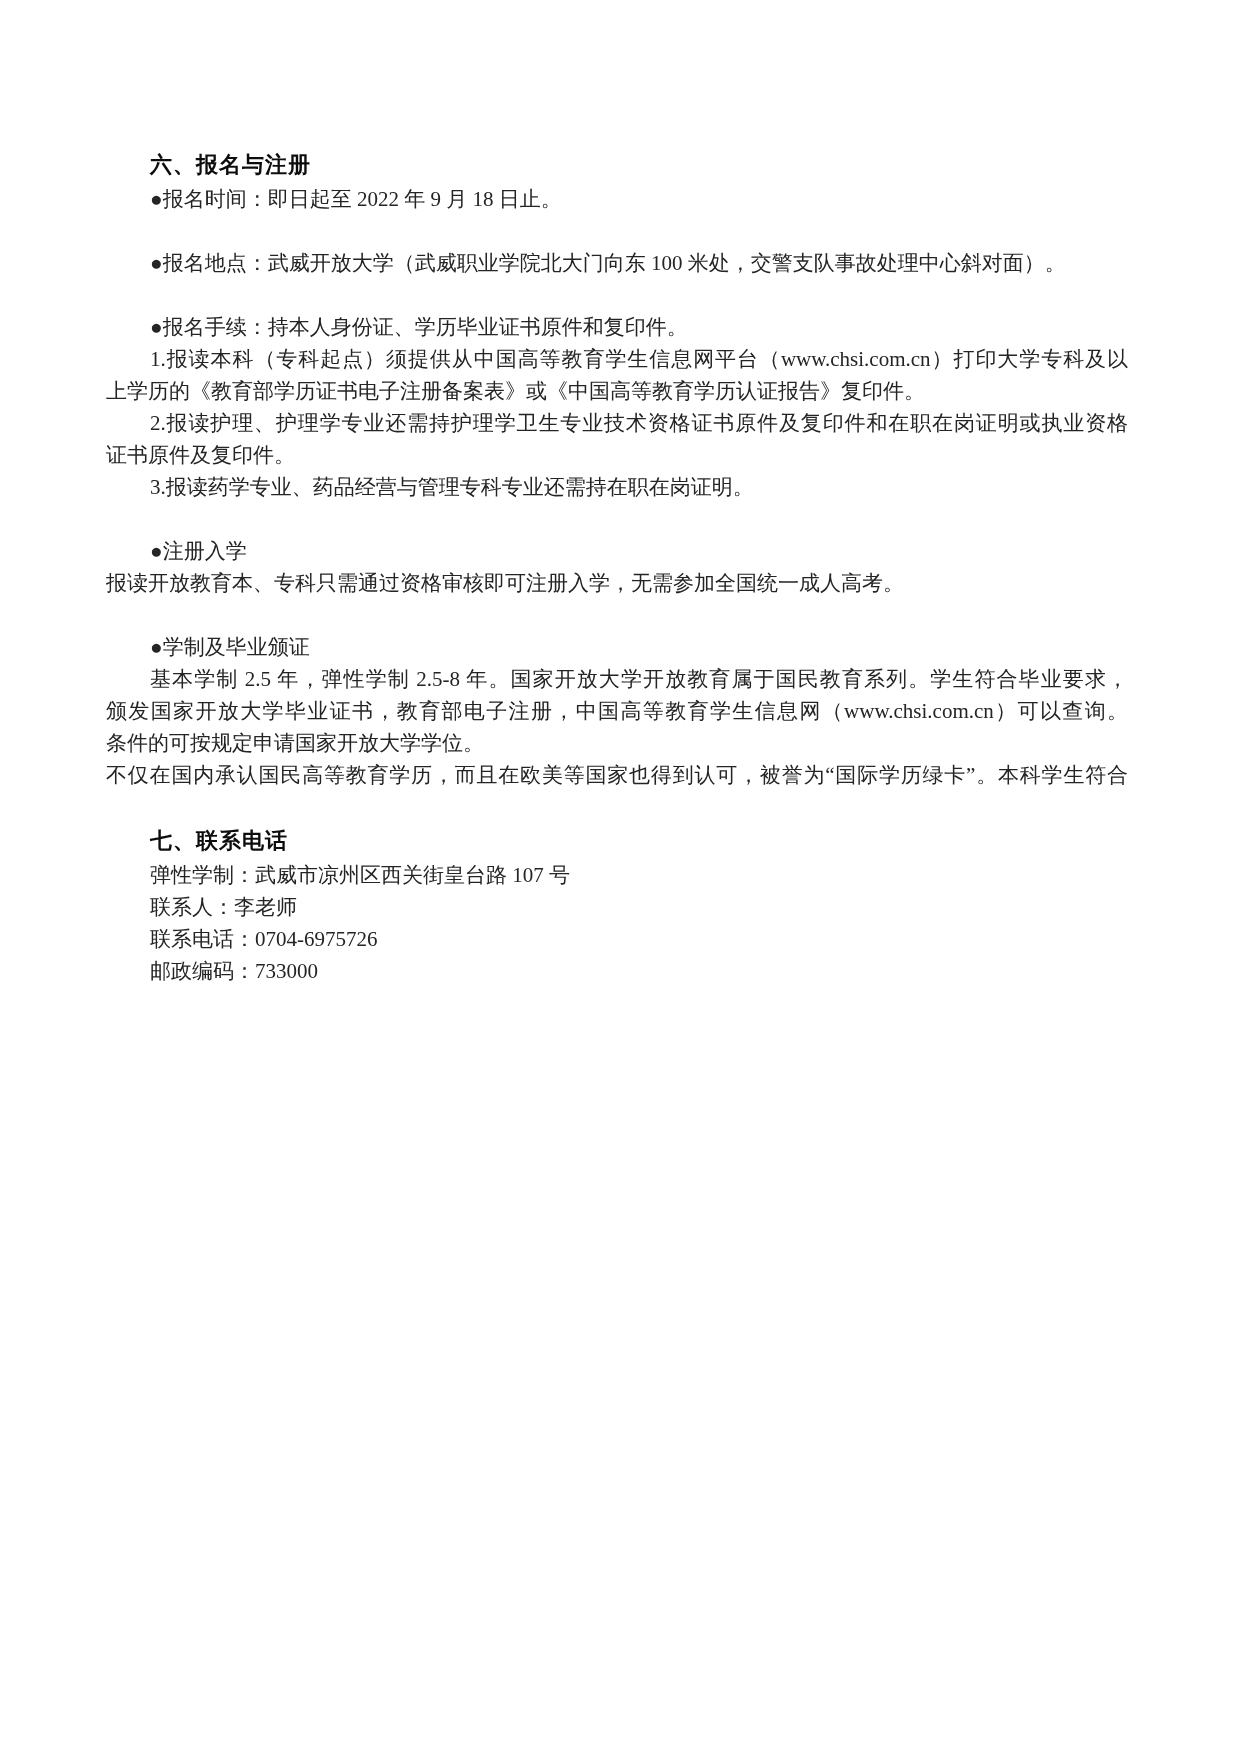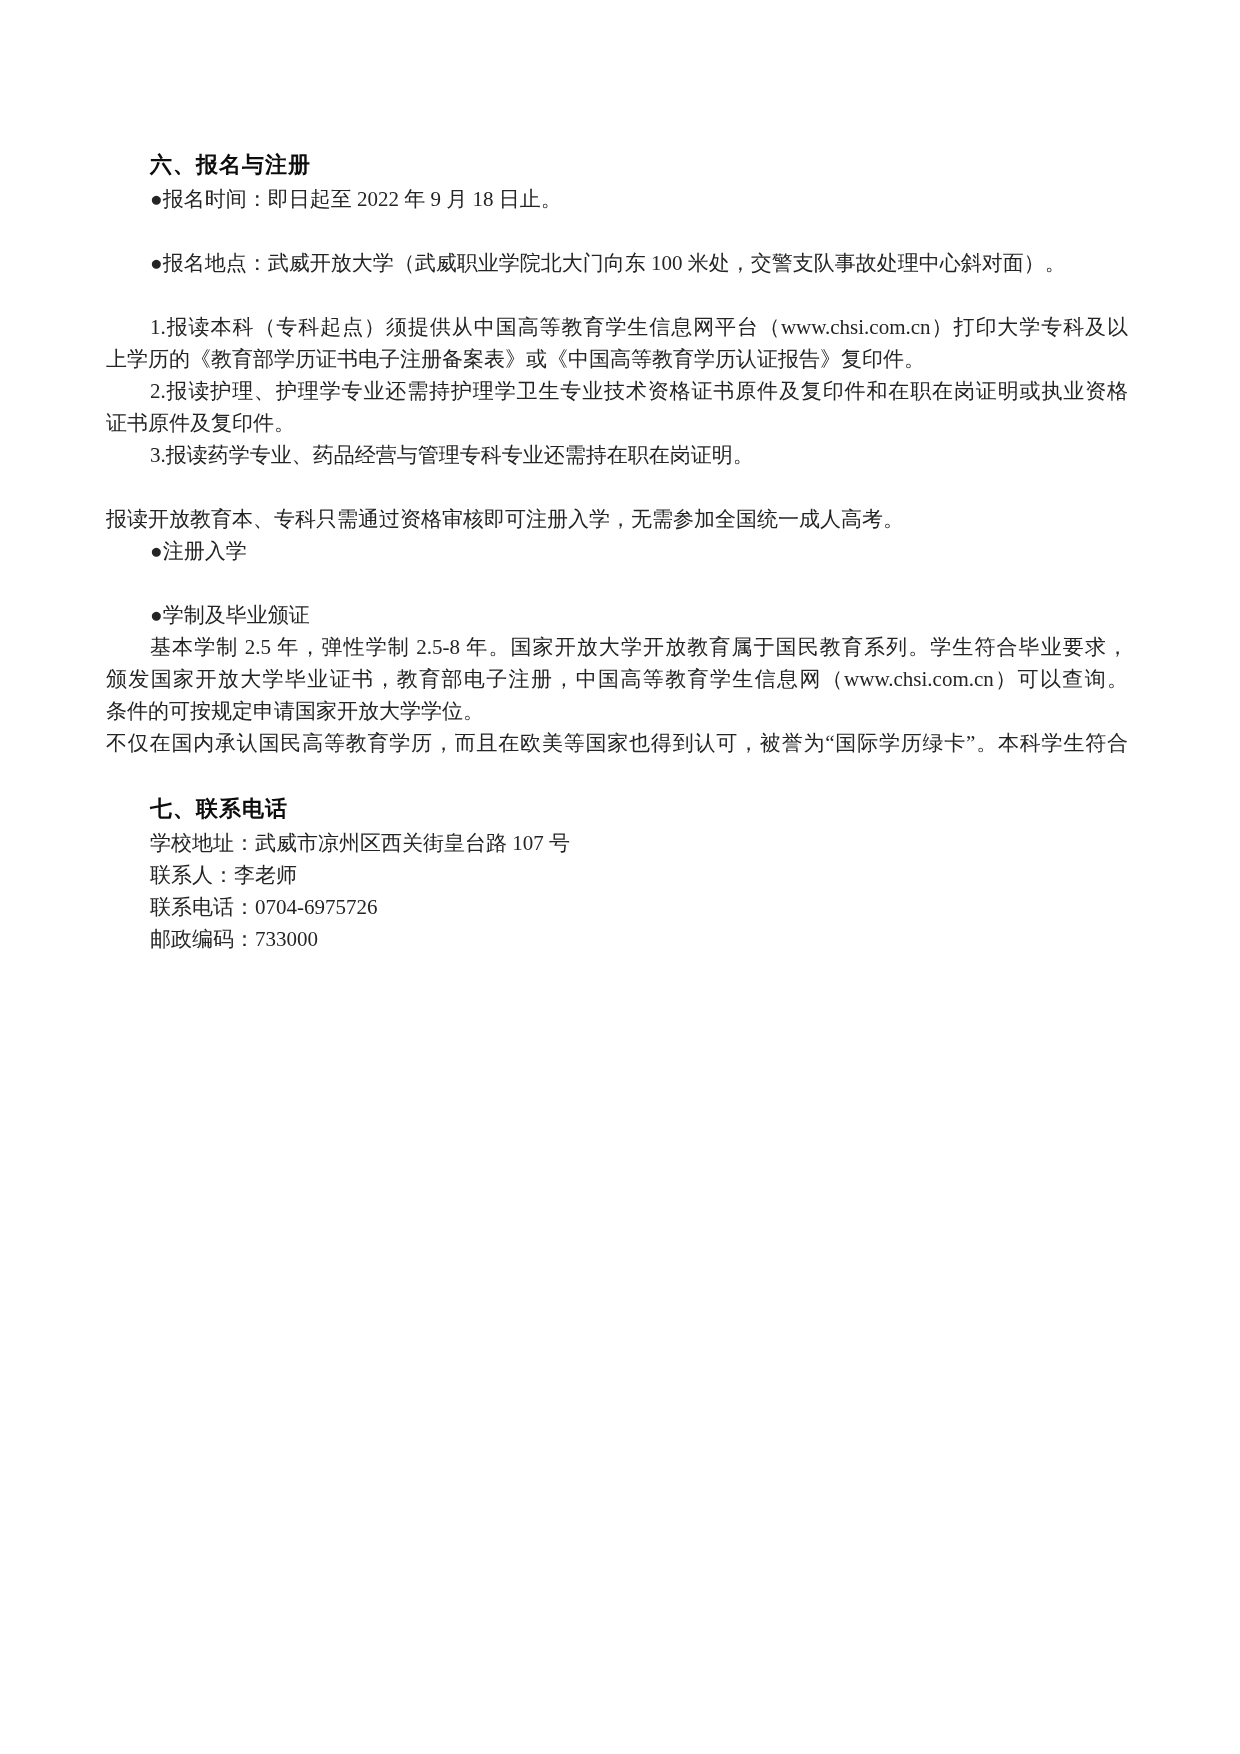--- a/index.html
+++ b/index.html
@@ -54,55 +54,56 @@
   <h2 class="heading">六、报名与注册</h2>
 
   <div class="line indent">●报名时间：即日起至 2022 年 9 月 18 日止。</div>
 
   <div class="gap"></div>
 
   <div class="line indent">●报名地点：武威开放大学（武威职业学院北大门向东 100 米处，交警支队事故处理中心斜对面）。</div>
 
   <div class="gap"></div>
 
+  <div class="line indent">●报名手续：持本人身份证、学历毕业证书原件和复印件。</div>
 
   <div class="line indent jline">1.报读本科（专科起点）须提供从中国高等教育学生信息网平台（www.chsi.com.cn）打印大学专科及以</div>
 
   <div class="line">上学历的《教育部学历证书电子注册备案表》或《中国高等教育学历认证报告》复印件。</div>
 
   <div class="line indent jline">2.报读护理、护理学专业还需持护理学卫生专业技术资格证书原件及复印件和在职在岗证明或执业资格</div>
 
   <div class="line">证书原件及复印件。</div>
 
   <div class="line indent">3.报读药学专业、药品经营与管理专科专业还需持在职在岗证明。</div>
 
   <div class="gap"></div>
 
+  <div class="line indent">●注册入学</div>
+
   <div class="line">报读开放教育本、专科只需通过资格审核即可注册入学，无需参加全国统一成人高考。</div>
-
-  <div class="line indent">●注册入学</div>
 
   <div class="gap"></div>
 
   <div class="line indent">●学制及毕业颁证</div>
 
   <div class="line indent jline">基本学制 2.5 年，弹性学制 2.5-8 年。国家开放大学开放教育属于国民教育系列。学生符合毕业要求，</div>
 
   <div class="line jline">颁发国家开放大学毕业证书，教育部电子注册，中国高等教育学生信息网（www.chsi.com.cn）可以查询。</div>
 
   <div class="line">条件的可按规定申请国家开放大学学位。</div>
 
   <div class="line jline">不仅在国内承认国民高等教育学历，而且在欧美等国家也得到认可，被誉为“国际学历绿卡”。本科学生符合</div>
 
   <div class="gap"></div>
 
   <h2 class="heading">七、联系电话</h2>
 
   <div class="line indent">
-    <span>学校地址：</span><span>武威市凉州区西关街皇台路 107 号</span>
+    <span>弹性学制：</span><span>武威市凉州区西关街皇台路 107 号</span>
   </div>
 
   <div class="line indent">
     <span>联系人：</span><span>李老师</span>
   </div>
 
   <div class="line indent">
     <span>联系电话：</span><span>0704-6975726</span>
   </div>
 

